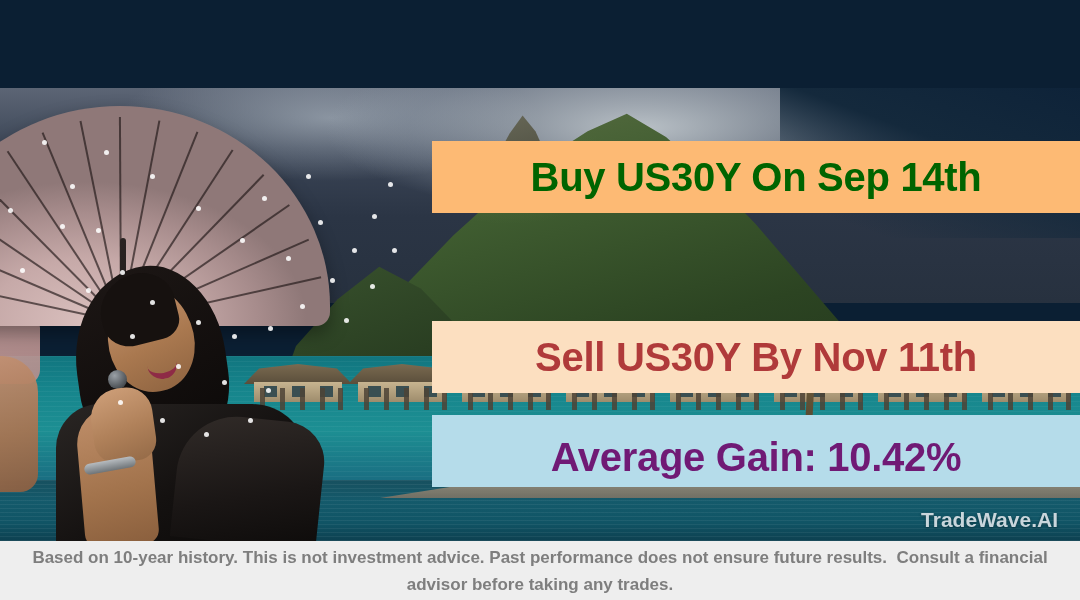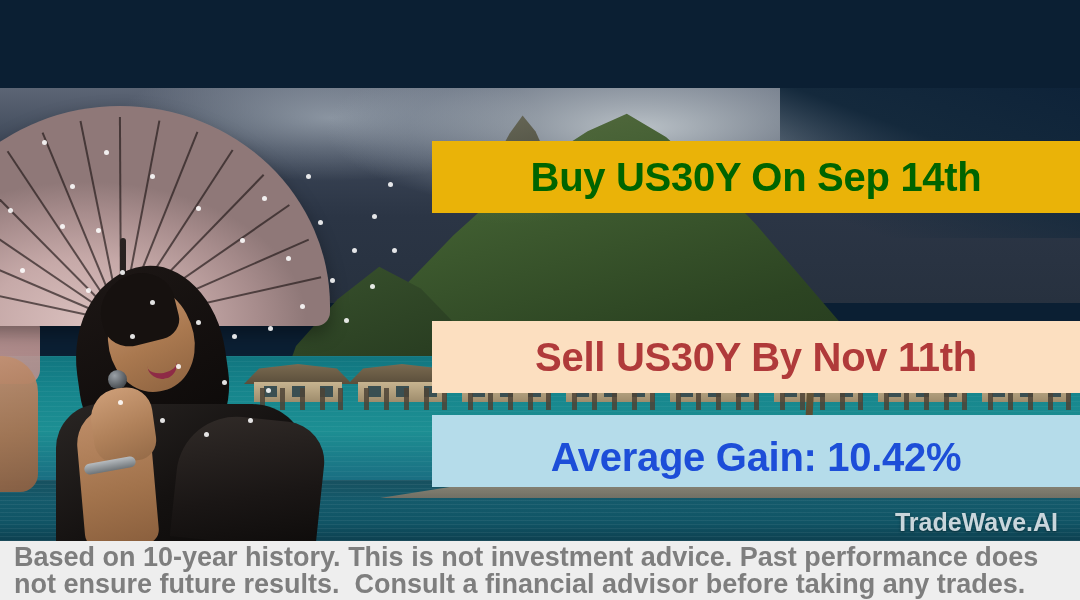--- a/index.html
+++ b/index.html
@@ -352,44 +352,45 @@
   #callout-buy  { top: 141px; }
   #callout-sell { top: 278px; margin-top: 43px; }
   #callout-gain { top: 415px; }
 
   
   #watermark {
     position: absolute;
     right: 22px;
     top: 508px;
     color: #c9d6dc;
-    font-size: 25px;
+    font-size: 21px;
     font-weight: bold;
     z-index: 35;
     text-shadow: 0 1px 3px rgba(0,0,0,0.4);
   }
 
   
   #footer {
     position: absolute;
     left: 0; top: 541px;
     width: 1080px; height: 59px;
     background: #eeeeee;
     z-index: 50;
     box-sizing: border-box;
     padding: 3px 14px 0 14px;
     display: flex;
     align-items: flex-start;
     justify-content: center;
   }
   #footer-text {
     color: #7e7e7e;
-    font-size: 27px;
+    font-size: 17px;
     font-weight: bold;
     line-height: 27px;
+    text-align: center;
     font-family: "Liberation Sans Narrow", "Liberation Sans", sans-serif;
     white-space: pre-wrap;
   }
 </style>
 </head>
 <body>
 
 <div id="card">
 
 
@@ -580,30 +581,30 @@
         <div class="raindrop" style="left: 344px; top: 230px;"></div>
         <div class="raindrop" style="left: 370px; top: 196px;"></div>
         <div class="raindrop" style="left: 248px; top: 330px;"></div>
         <div class="raindrop" style="left: 204px; top: 344px;"></div>
         <div class="raindrop" style="left: 160px; top: 330px;"></div>
         <div class="raindrop" style="left: 118px; top: 312px;"></div>
         <div class="raindrop" style="left: 392px; top: 160px;"></div>
       </div>
   </div>
 
-  <div id="callout-buy" class="callout" style="background: #eab308;">
+  <div id="callout-buy" class="callout" style="background: #fdba74;">
     <span style="color: rgb(0, 100, 0);">Buy US30Y On Sep 14th</span>
   </div>
 
   <div id="callout-sell" class="callout" style="background: rgb(252, 223, 192);">
     <span style="color: rgb(176, 58, 58);">Sell US30Y By Nov 11th</span>
   </div>
 
   <div id="callout-gain" class="callout" style="background: rgb(181, 220, 234);">
-    <span style="color: #1d4ed8; margin-top: 12px;">Average Gain: 10.42%</span>
+    <span style="color: #701a75; margin-top: 12px;">Average Gain: 10.42%</span>
   </div>
 
   <div id="watermark" style="color: rgb(201, 214, 220);">TradeWave.AI</div>
 
   <div id="footer" style="background: rgb(238, 238, 238);">
     <div id="footer-text" style="color: rgb(126, 126, 126);">Based on 10-year history. This is not investment advice. Past performance does not ensure future results.  Consult a financial advisor before taking any trades.</div>
   </div>
 
 </div>
 

